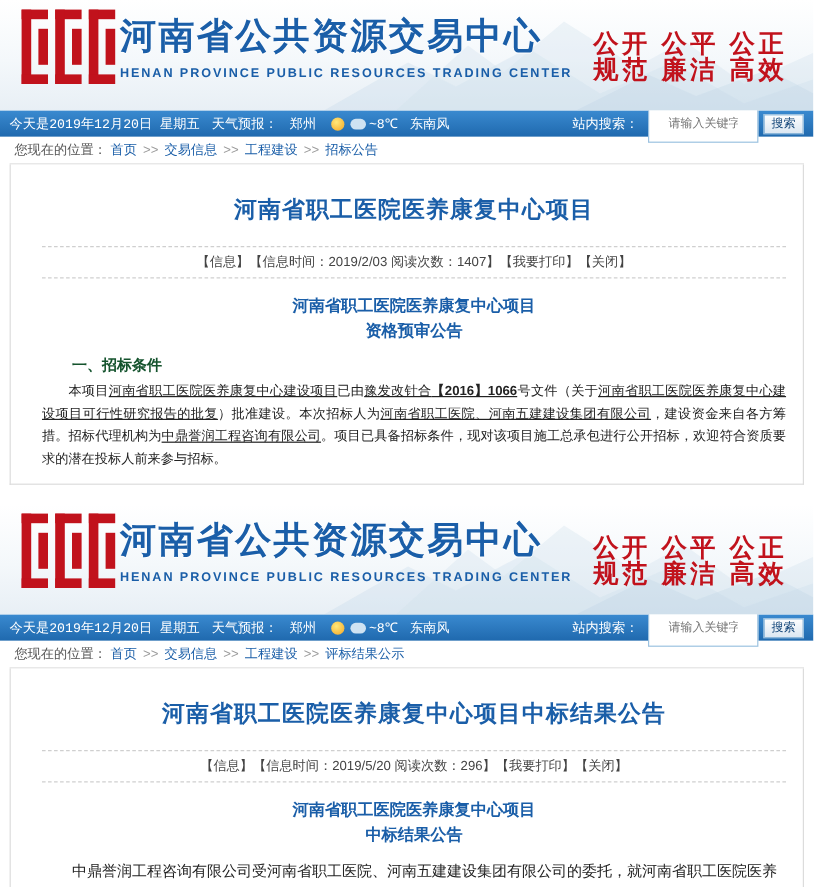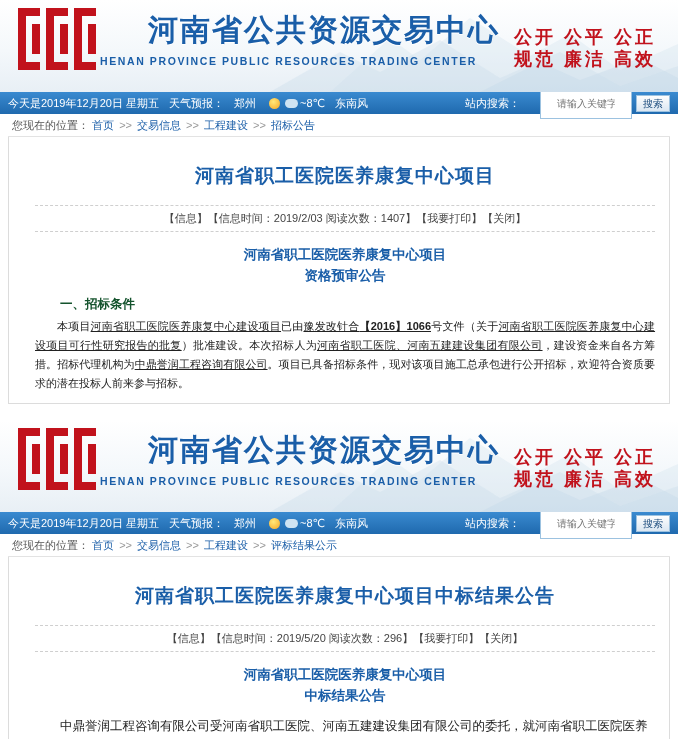--- a/index.html
+++ b/index.html
@@ -43,54 +43,53 @@
     position:absolute;
     left:100px;top:10px;
   }
   .brand .cn{
     font-size:30px;
     font-weight:bold;
     color:#1a5ea8;
     letter-spacing:2px;
     white-space:nowrap;
     text-shadow:0 1px 0 #fff;
-    margin-left:48px;
   }
   .brand .en{
     margin-top:4px;
     font-size:10.5px;
     font-weight:bold;
     color:#1a5ea8;
     letter-spacing:1.6px;
     white-space:nowrap;
   }
   .slogan{
     position:absolute;
     right:22px;top:26px;
     text-align:right;
     color:#c1121c;
     font-weight:bold;
-    font-size:18px;
+    font-size:21px;
     line-height:22px;
     letter-spacing:3px;
     white-space:nowrap;
   }
   
   .infobar{
     height:22px;
     background:linear-gradient(to bottom,#2f7fc6 0%,#1f6bb0 50%,#17year 100%);
     background:linear-gradient(to bottom,#3a8ad0 0%,#1f69ae 100%);
     color:#fff;
     font-size:11px;
     display:flex;
     align-items:center;
     padding:0 8px;
     box-sizing:border-box;
   }
-  .infobar .seg{margin-right:10px;white-space:nowrap;}
+  .infobar .seg{margin-right:10px;white-space:nowrap;font-family:Liberation Mono, monospace;}
   .infobar .sun{
     display:inline-block;
     width:11px;height:11px;
     border-radius:50%;
     background:radial-gradient(circle at 40% 35%,#ffe87a,#f5a623);
     vertical-align:-2px;
     margin:0 3px;
   }
   .infobar .cloud{
     display:inline-block;
@@ -99,21 +98,21 @@
     border-radius:6px;
     vertical-align:-1px;
     margin:0 2px;
   }
   .infobar .spacer{flex:1;}
   .searchbox{
     display:flex;
     align-items:center;
     white-space:nowrap;
   }
-  .searchbox .lbl{margin-right:20px;}
+  .searchbox .lbl{margin-right:8px;}
   .searchbox input{
     width:92px;
     height:31px;
     font-size:10px;
     color:#888;
     border:1px solid #9cc2e0;
     background:#fff;
     padding:0 16px;
     box-sizing:border-box;
     font-family:"Liberation Sans",sans-serif;

